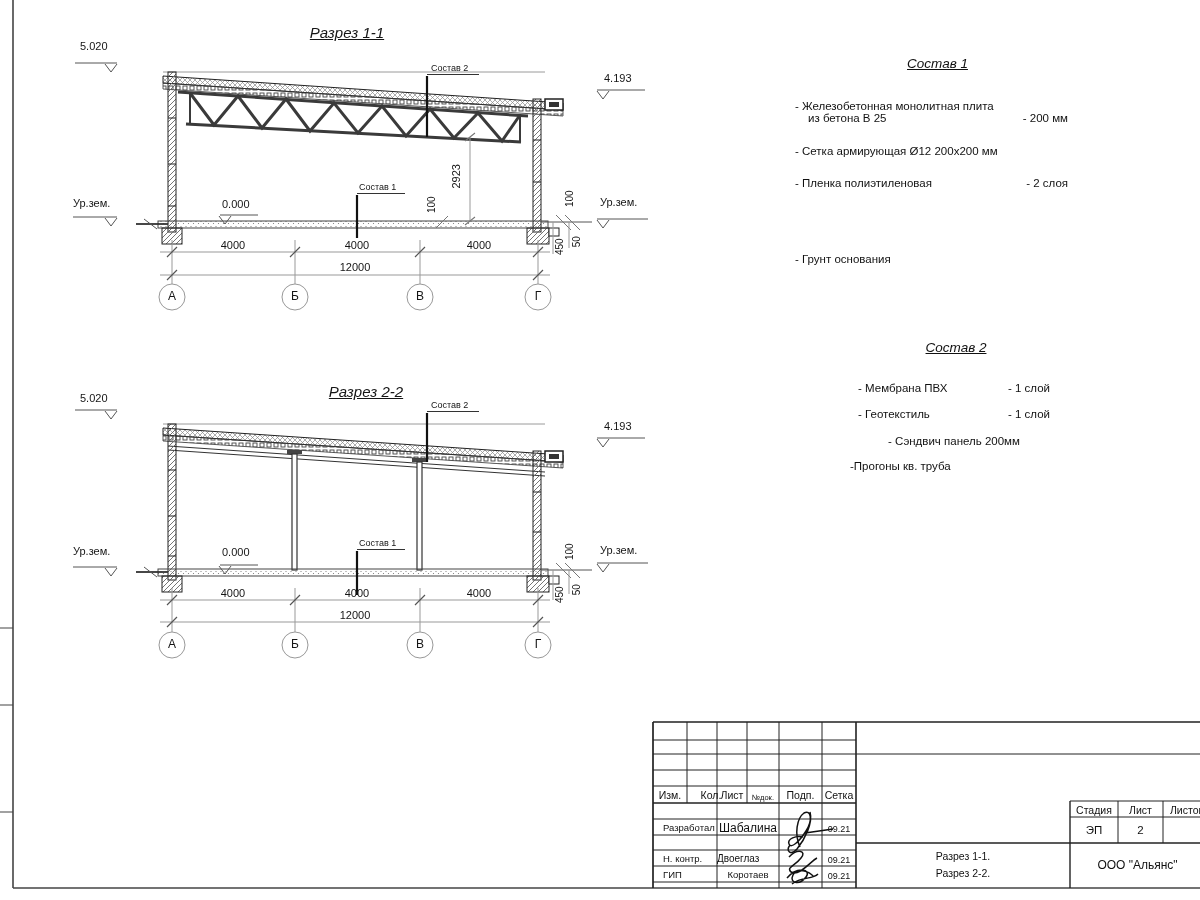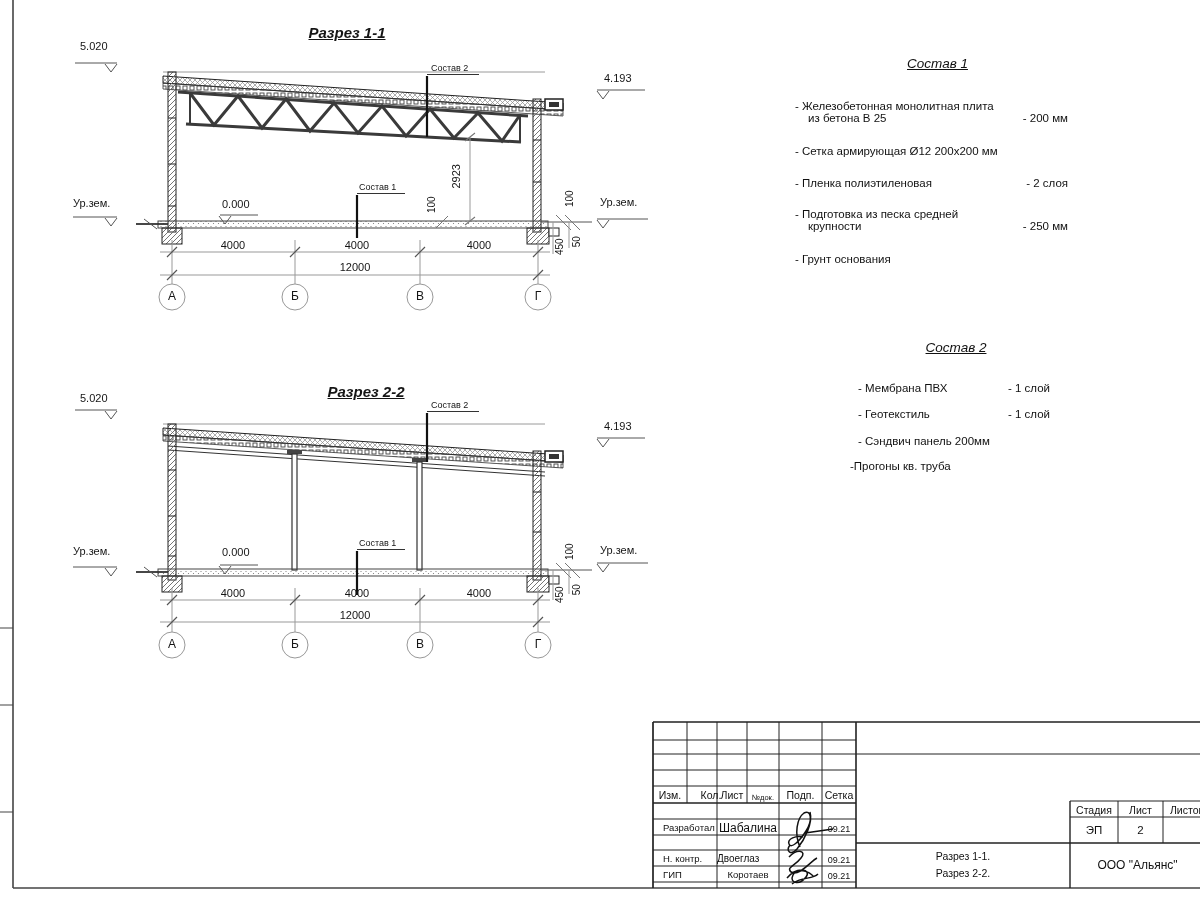--- a/index.html
+++ b/index.html
@@ -2,21 +2,21 @@
 <html><head>
 <meta charset="utf-8">
 <style>
   html,body{margin:0;padding:0;}
   body{width:1200px;height:900px;overflow:hidden;background:#ffffff;position:relative;
        font-family:"Liberation Sans", sans-serif;color:#111;}
   .sheet{position:absolute;inset:0;}
   svg.lw{position:absolute;left:0;top:0;}
   .t{position:absolute;white-space:nowrap;color:#151515;font-size:11px;line-height:1.15;}
   .c{text-align:center;}
-  .it{font-style:italic;font-weight:bold;}
+  .it{font-style:italic;}
   .ul{text-decoration:underline;}
   .rot{transform:rotate(-90deg);transform-origin:center;text-align:center;}
   .sm{font-size:9px;}
   .leader{border-bottom:1px solid #333;padding-bottom:1px;}
   .dtitle{font-size:15px;}
   .ntitle{font-size:13.5px;text-align:center;font-style:italic;text-decoration:underline;}
   .note{position:absolute;font-size:11.5px;}
   .nitem{position:absolute;left:0;right:12px;}
   .nline2{padding-left:13px;}
   .nval{position:absolute;right:0;bottom:0;}
@@ -222,42 +222,37 @@
     <div class="nline2">из бетона В 25</div>
     <span class="nval">- 200 мм</span>
   </div>
   <div class="nitem" style="top:89px;">
     <div>- Сетка армирующая Ø12 200х200 мм</div>
   </div>
   <div class="nitem" style="top:121px;">
     <div>- Пленка полиэтиленовая</div>
     <span class="nval">-  2 слоя</span>
   </div>
-  <div class="nitem" style="top:152px;">
-    <div>- Подготовка из песка средней</div>
-    <div class="nline2">крупности</div>
-    <span class="nval">- 250 мм</span>
-  </div>
   <div class="nitem" style="top:197px;">
     <div>- Грунт основания</div>
   </div>
 </div>
 
 <div class="note" style="left:850px;top:340px;width:212px;height:145px;">
   <div class="ntitle">Состав 2</div>
   <div class="nitem" style="top:42px;">
     <div style="padding-left:8px;">- Мембрана ПВХ</div>
     <span class="nval">- 1 слой</span>
   </div>
   <div class="nitem" style="top:68px;">
     <div style="padding-left:8px;">- Геотекстиль</div>
     <span class="nval">- 1 слой</span>
   </div>
   <div class="nitem" style="top:95px;">
-    <div style="padding-left:8px;">- Сэндвич панель 200мм</div>
+    <div style="padding-left:8px;text-align:center;">- Сэндвич панель 200мм</div>
   </div>
   <div class="nitem" style="top:120px;">
     <div>-Прогоны кв. труба</div>
   </div>
 </div>
 
 <div class="tb">
   <div class="cell" style="left:653px;top:788px;width:34px;">Изм.</div>
   <div class="cell" style="left:687px;top:788px;width:48px;">Кол.</div>
   <div class="cell" style="left:717px;top:788px;width:30px;">Лист</div>

